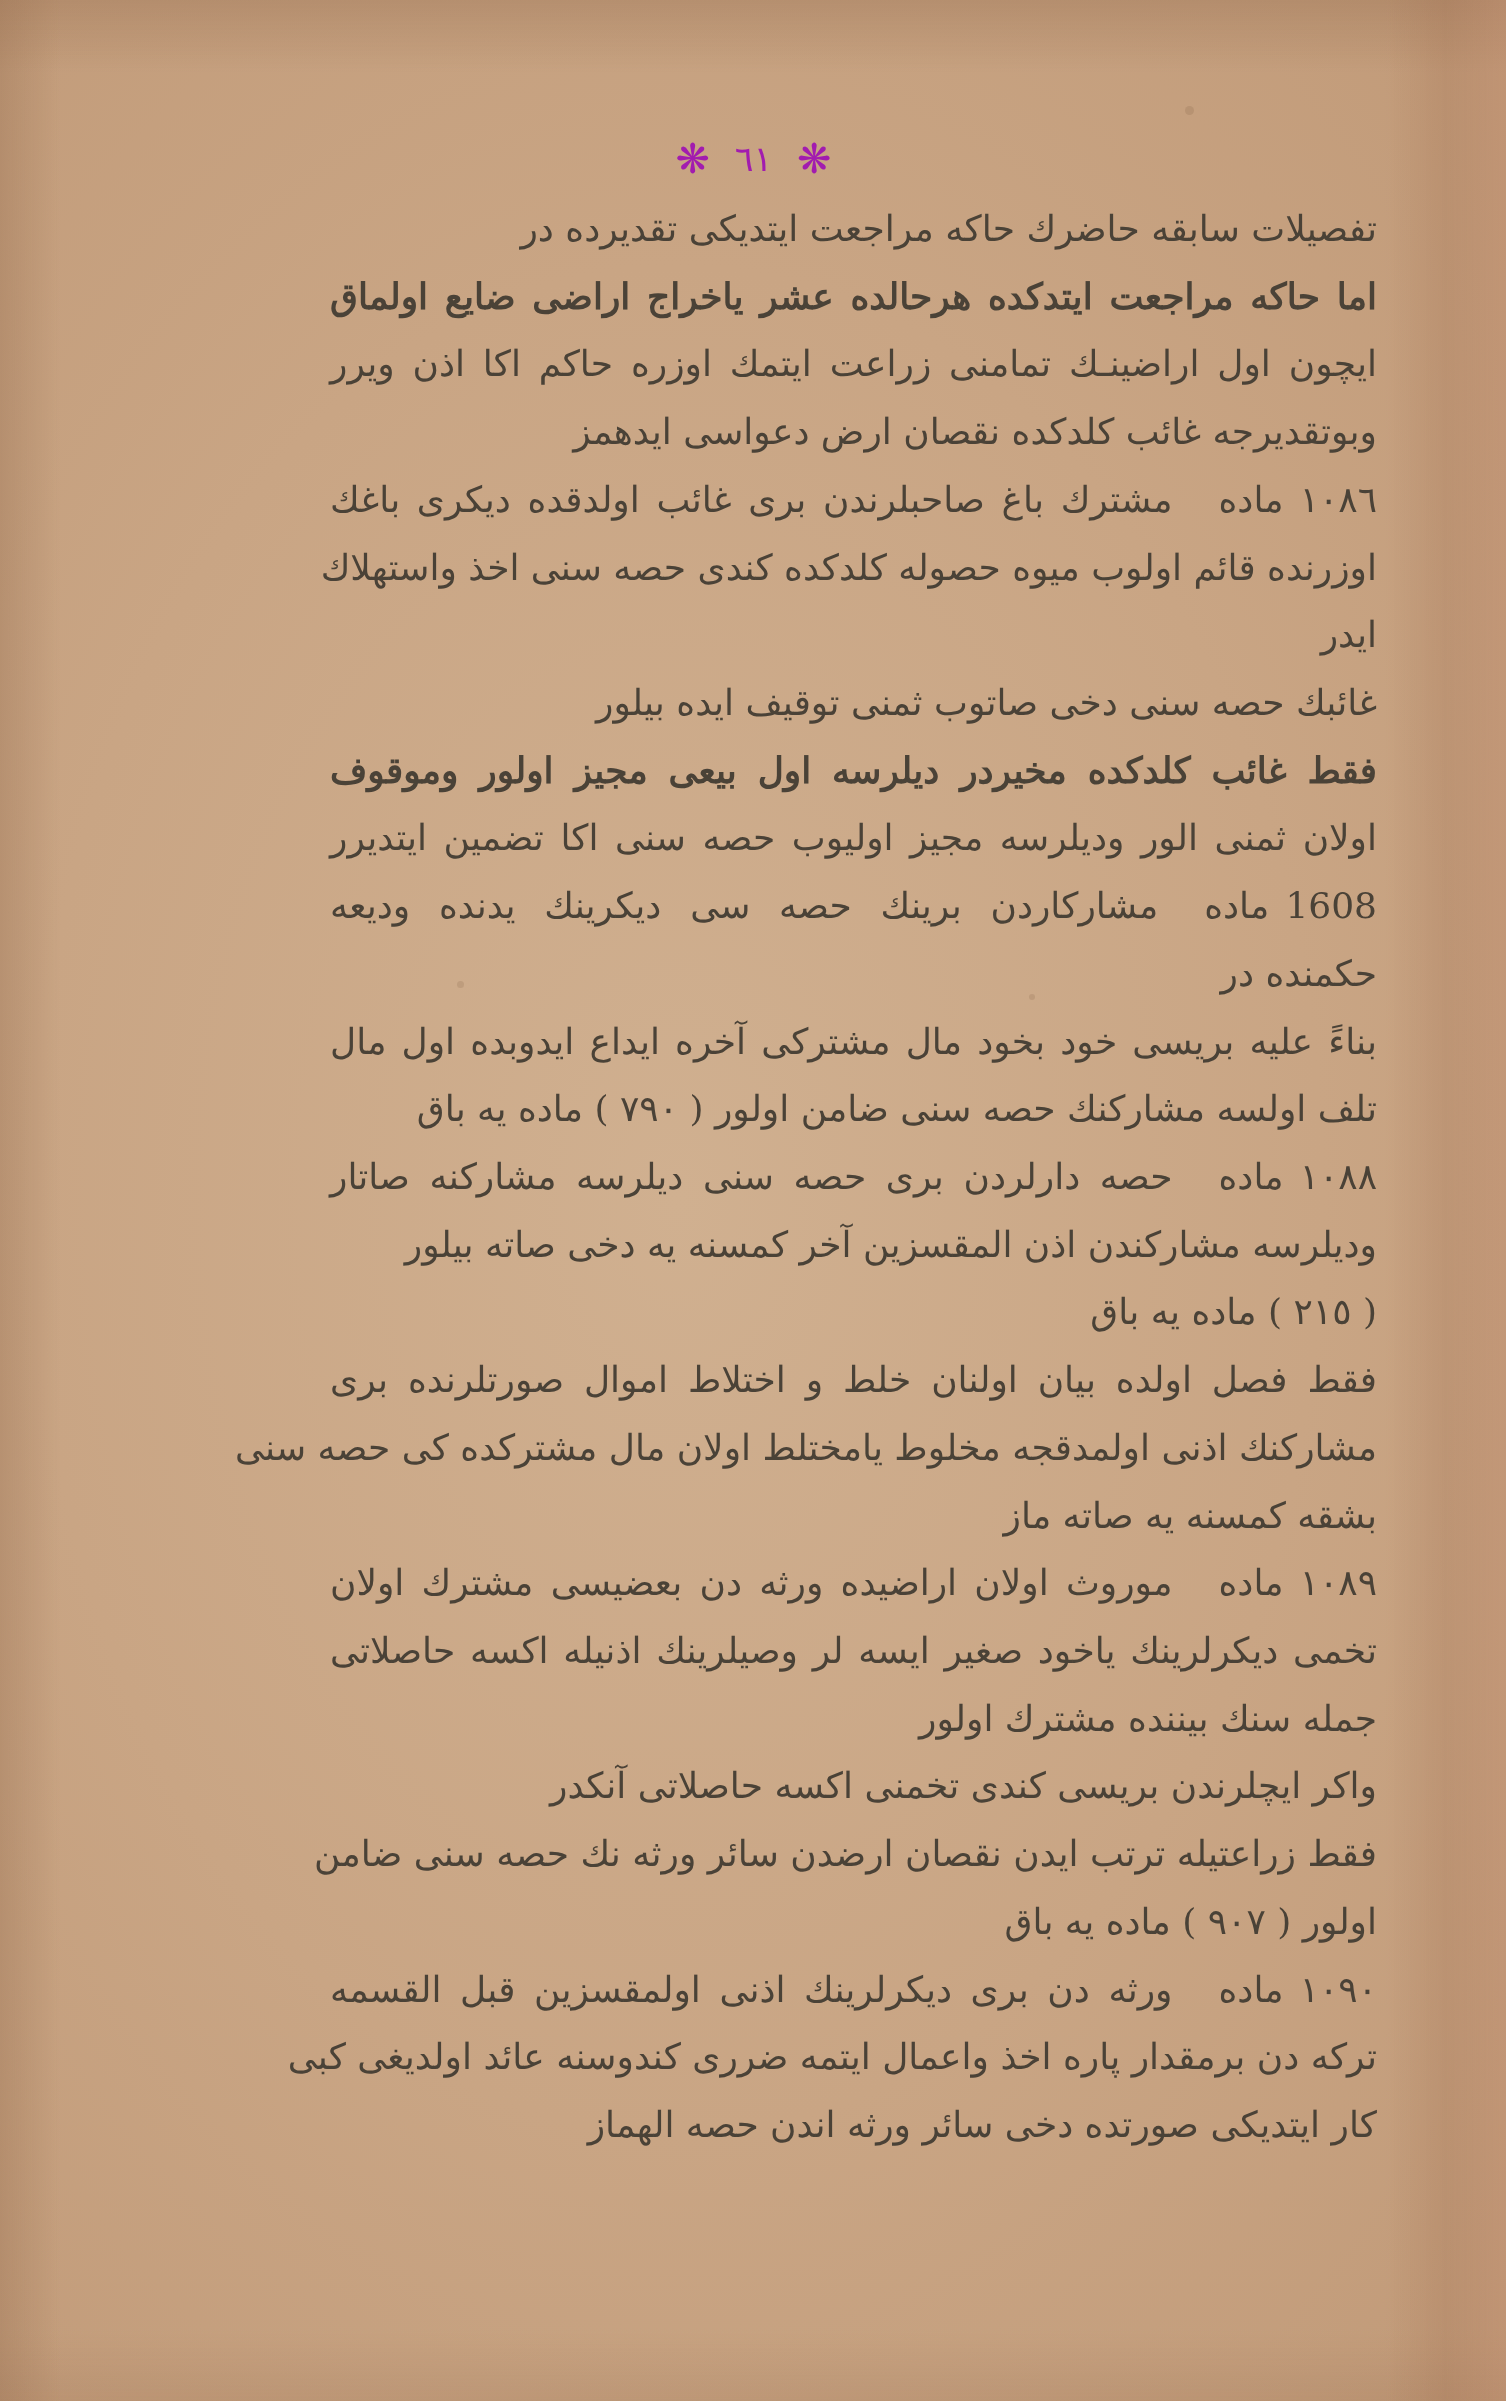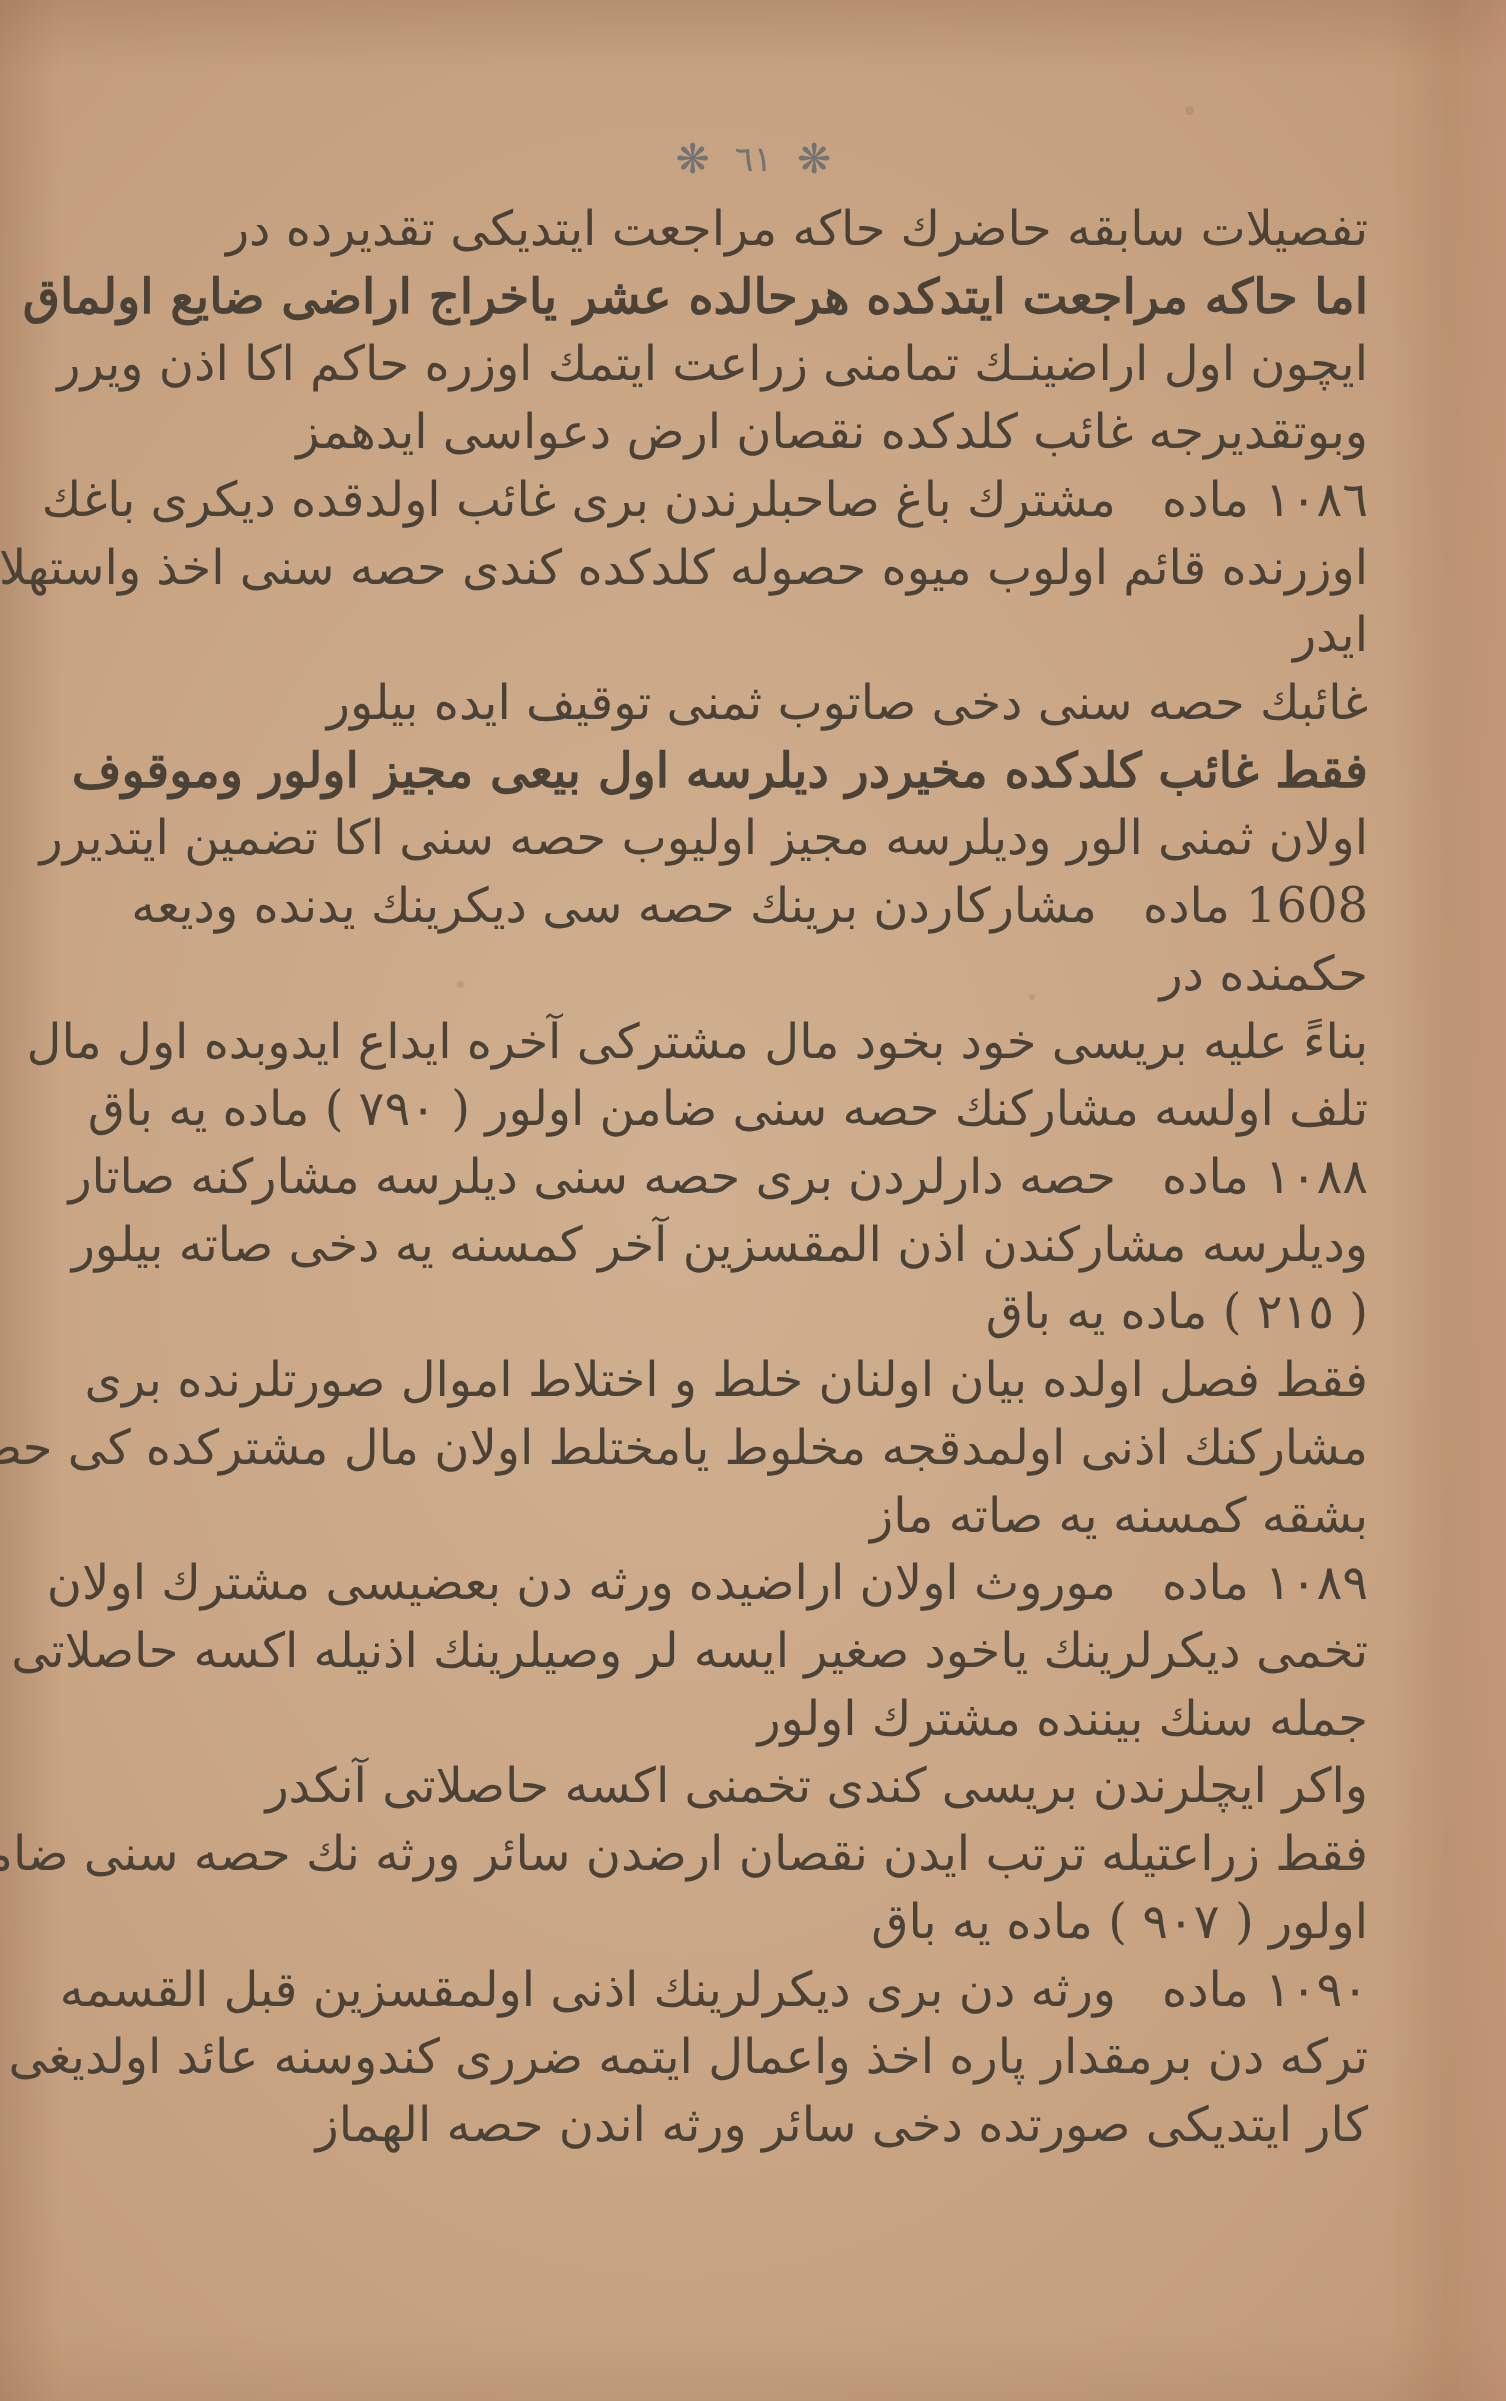--- a/index.html
+++ b/index.html
@@ -25,21 +25,21 @@
     height: 2401px;
   }
   .header {
     position: absolute;
     top: 133px;
     left: 0;
     width: 1507px;
     text-align: center;
     font-size: 39px;
     direction: rtl;
-    color: #737373;
+    color: #a21caf;
   }
   .header .orn {
     display: inline-block;
     font-size: 41px;
     margin: 0 12.4px;
     vertical-align: middle;
   }
   .header .num {
     display: inline-block;
     vertical-align: middle;
@@ -47,24 +47,24 @@
   }
   .text-block {
     position: absolute;
     left: 330px;
     width: 1047px;
     top: 195px;
     direction: rtl;
   }
   .line {
     position: absolute;
-    right: 9px;
+    right: 0;
     height: 67px;
     line-height: 67px;
-    font-size: 48px;
+    font-size: 36px;
     white-space: nowrap;
     direction: rtl;
     text-align: right;
     color: #4a4237;
   }
   .line.justify {
     left: 0;
     text-align: justify;
     text-align-last: justify;
   }

